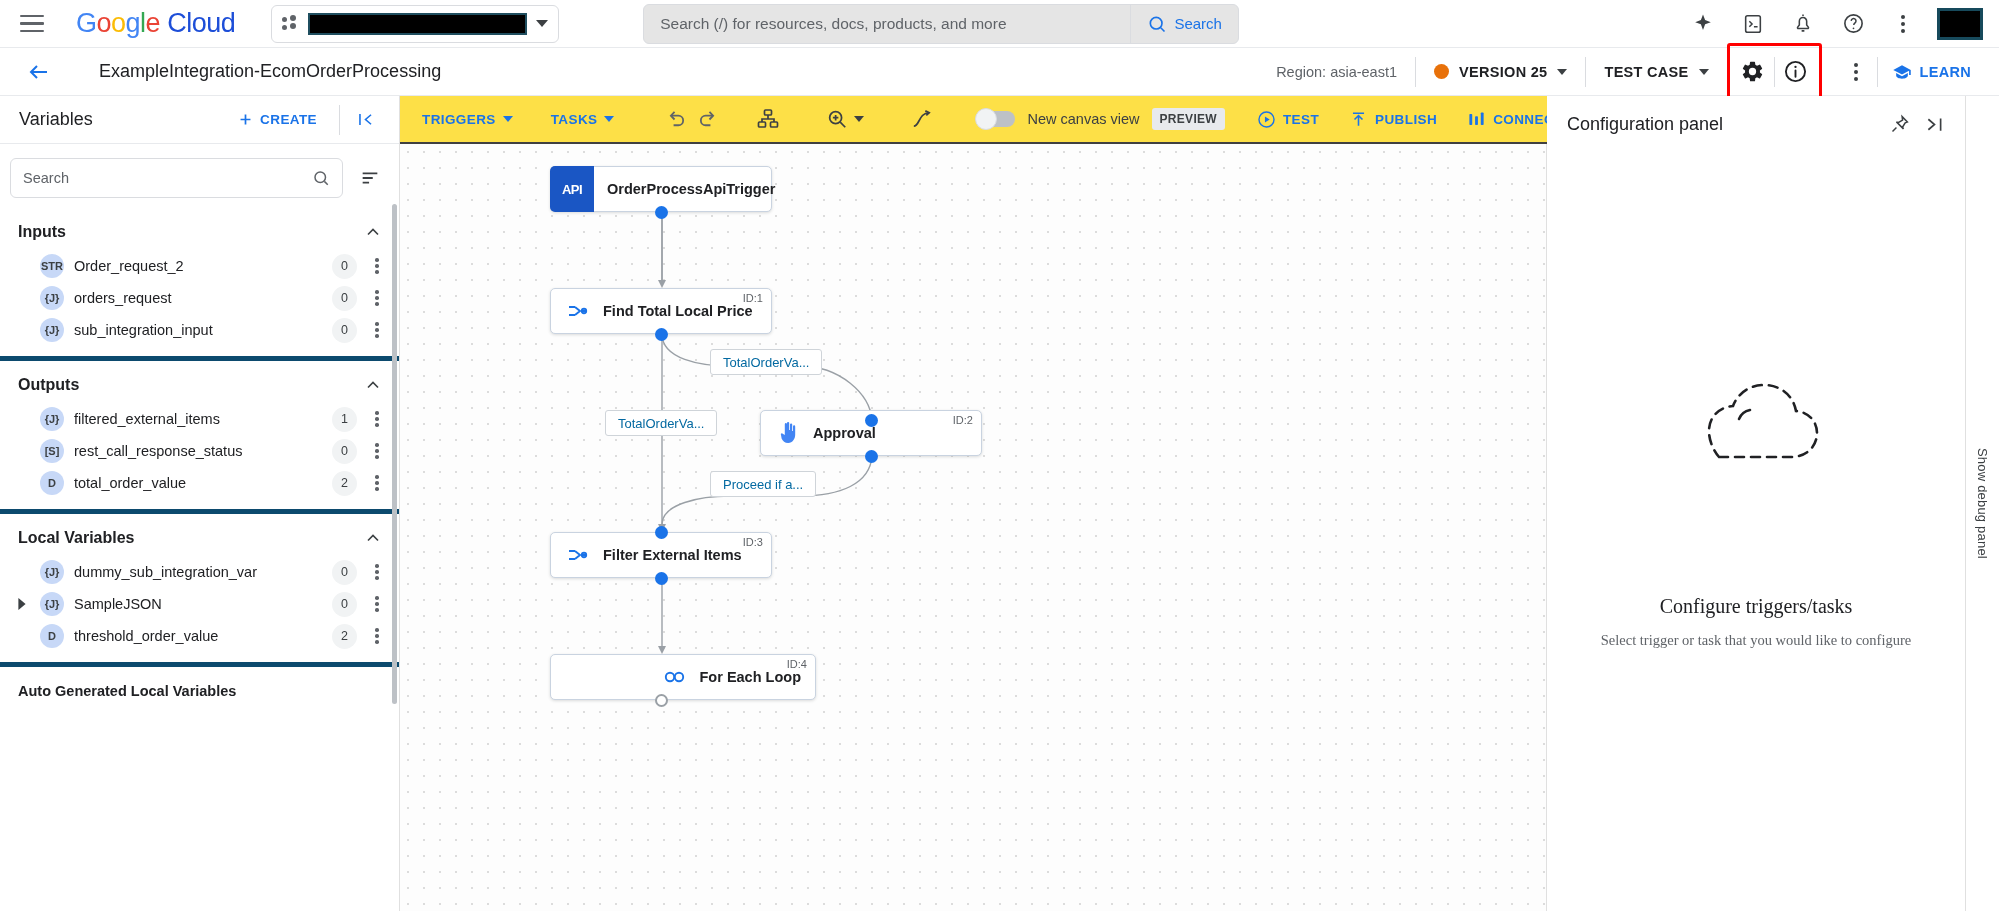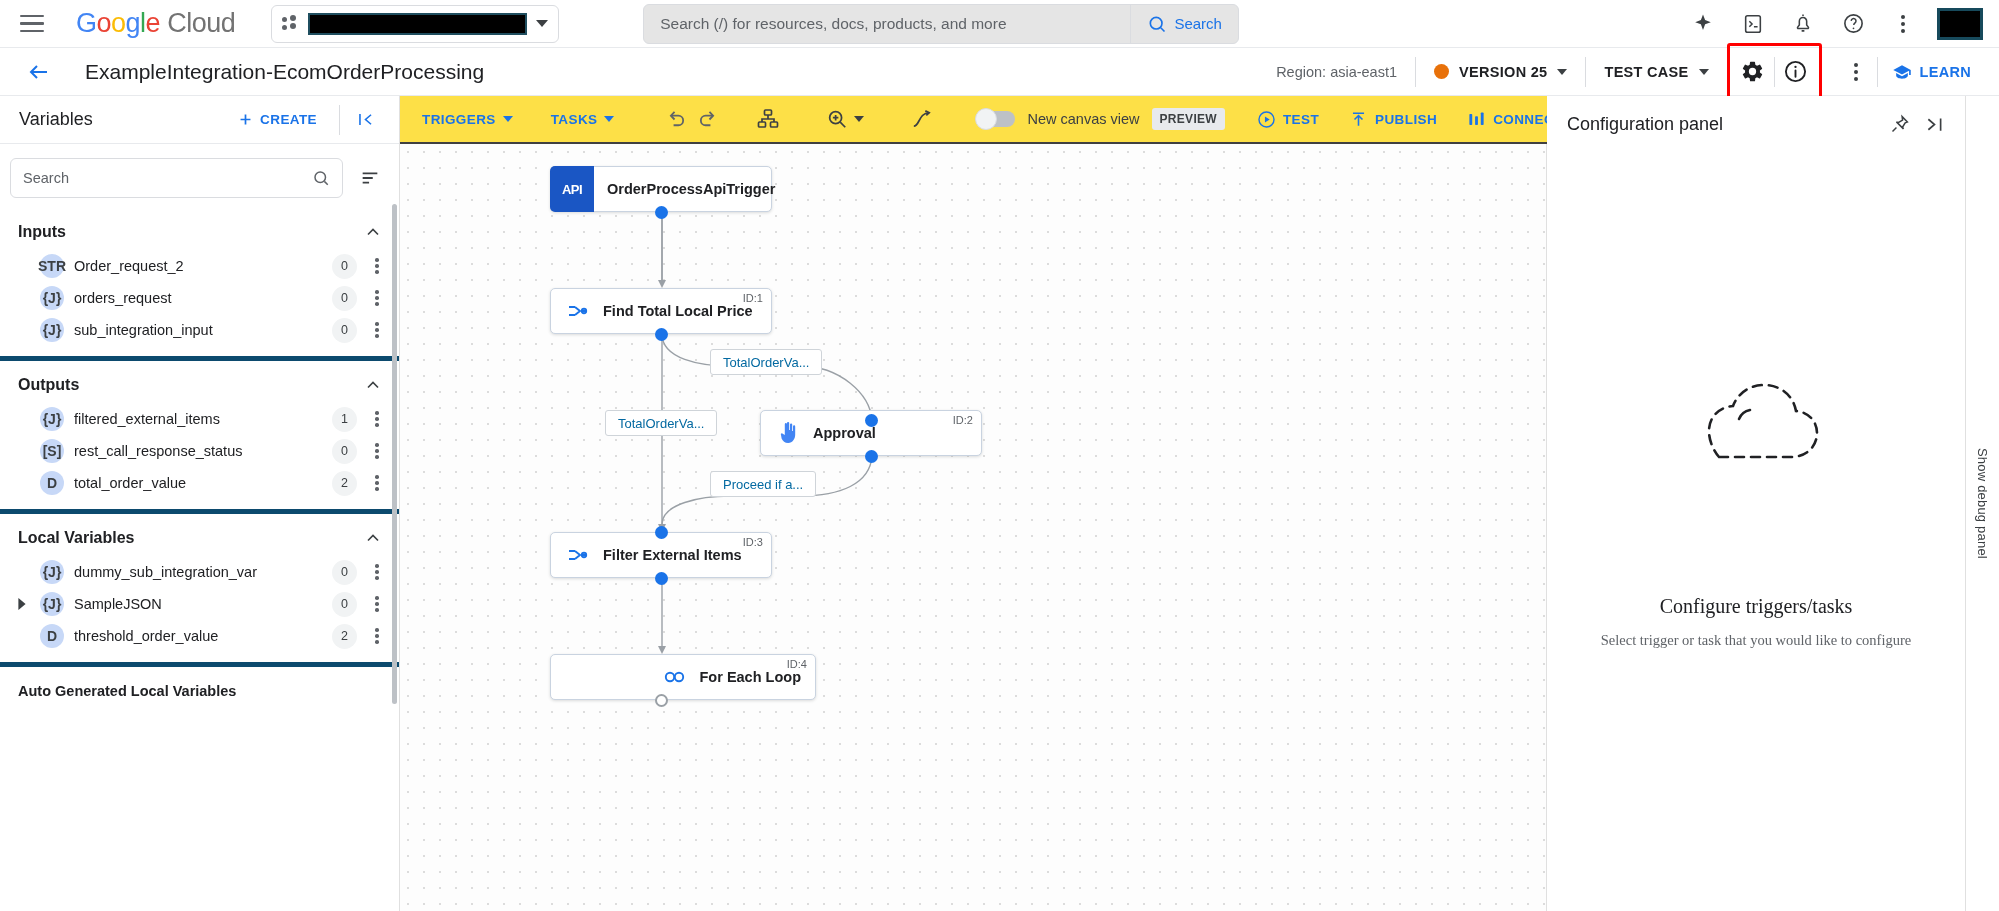--- a/index.html
+++ b/index.html
@@ -15,21 +15,21 @@
     height: 48px; display: flex; align-items: center;
     padding: 0 14px; border-bottom: 1px solid #e8eaed; background: #fff;
     position: relative;
   }
   .hamburger { width: 30px; height: 30px; display: flex; flex-direction: column;
     justify-content: center; gap: 5px; cursor: pointer; margin-left: 6px; }
   .hamburger span { display: block; height: 2.5px; width: 24px; background: #5f6368; border-radius: 1px; }
   .gc-logo { margin-left: 26px; font-size: 27px; letter-spacing: -0.5px; white-space: nowrap; }
   .gc-logo .b { color: #4285f4; } .gc-logo .r { color: #ea4335; }
   .gc-logo .y { color: #fbbc05; } .gc-logo .g { color: #34a853; }
-  .gc-logo .cloud { color: #737373; font-weight: 400; }
+  .gc-logo .cloud { color: #1d4ed8; font-weight: 400; }
 
   .proj-select {
     margin-left: 36px; height: 38px; width: 288px; border: 1px solid #dadce0;
     border-radius: 6px; display: flex; align-items: center; padding: 0 10px; gap: 9px; cursor: pointer;
   }
   .proj-dots { position: relative; width: 17px; height: 17px; flex: none; }
   .proj-dots i { position: absolute; background: #5f6368; border-radius: 50%; display:block; }
   .proj-dots i:nth-child(1) { width:5px;height:5px; left:0; top:2px; }
   .proj-dots i:nth-child(2) { width:6px;height:6px; left:8px; top:0px; }
   .proj-dots i:nth-child(3) { width:6px;height:6px; left:8px; top:8px; }
@@ -60,21 +60,21 @@
   .kebab i { width: 4px; height: 4px; background: #3c4043; border-radius: 50%; display: block; }
   .avatar { width: 46px; height: 32px; background: #000; border: 3px solid #174a5c; margin-left: 4px; }
 
   
   .subhead {
     height: 48px; display: flex; align-items: center; padding: 0 14px;
     border-bottom: 1px solid #e8eaed; background:#fff;
   }
   .back-arrow { width: 38px; height: 38px; display:flex;align-items:center;justify-content:center;
                 color:#1a73e8; cursor:pointer; margin-left: 6px; }
-  .page-title { font-size: 21px; color: #202124; margin-left: 27px; white-space: nowrap; }
+  .page-title { font-size: 18px; color: #202124; margin-left: 41px; white-space: nowrap; }
   .sub-right { margin-left: auto; display: flex; align-items: center; height: 100%; }
   .region-txt { font-size: 14.5px; color: #5f6368; padding-right: 18px; }
   .vdiv { width: 1px; height: 30px; background: #dadce0; }
   .version-chip { display:flex; align-items:center; gap:10px; padding: 0 18px; cursor:pointer; }
   .odot { width: 15px; height: 15px; border-radius: 50%; background: #e8710a; }
   .version-chip .lbl { font-size: 14.5px; font-weight: bold; color: #202124; letter-spacing: .3px; }
   .caret-sm { width:0;height:0;border-left:5px solid transparent;border-right:5px solid transparent;
               border-top:6px solid #3c4043; }
   .testcase-chip { display:flex;align-items:center;gap:10px;padding:0 18px;cursor:pointer; }
   .testcase-chip .lbl { font-size:14.5px;font-weight:bold;color:#202124;letter-spacing:.3px; }
@@ -110,21 +110,21 @@
 
   .vsection { padding: 2px 0 10px 0; border-bottom: 5px solid #0c4a6e; }
   .vsection:last-child { border-bottom: none; }
   .vsec-head { display:flex; align-items:center; padding: 12px 16px 8px 18px; }
   .vsec-head .t { font-size: 16px; font-weight: bold; color: #202124; }
   .vsec-head .chev { margin-left:auto; color:#3c4043; cursor:pointer; }
 
   .vrow { display:flex; align-items:center; height: 32px; padding: 0 12px 0 14px; gap: 10px; }
   .twisty { width: 16px; color:#3c4043; display:flex;align-items:center;justify-content:center;flex:none; }
   .tbadge { width: 24px; height: 24px; border-radius: 50%; background: #c7d8f7; color:#3c4043;
-            font-size: 14px; font-weight: bold; display:flex;align-items:center;justify-content:center; flex:none; }
+            font-size: 11px; font-weight: bold; display:flex;align-items:center;justify-content:center; flex:none; }
   .vname { font-size: 14.5px; color: #202124; white-space: nowrap; overflow: hidden; text-overflow: ellipsis; }
   .vcount { margin-left:auto; width: 25px; height: 25px; border-radius: 50%; background:#f1f3f4;
             color:#3c4043; font-size: 12.5px; display:flex;align-items:center;justify-content:center; flex:none;}
   .vkebab { display:flex;flex-direction:column;gap:2.5px;align-items:center;width:20px;cursor:pointer;flex:none; }
   .vkebab i { width:3.5px;height:3.5px;background:#5f6368;border-radius:50%;display:block; }
   .autogen { font-size: 14.5px; font-weight: bold; color:#202124; padding: 16px 18px 6px 18px; }
 
   .panel-scroll { position:absolute; right: 2px; top: 60px; width: 5px; height: 500px;
                   background:#bdc1c6; border-radius: 3px; }
 

